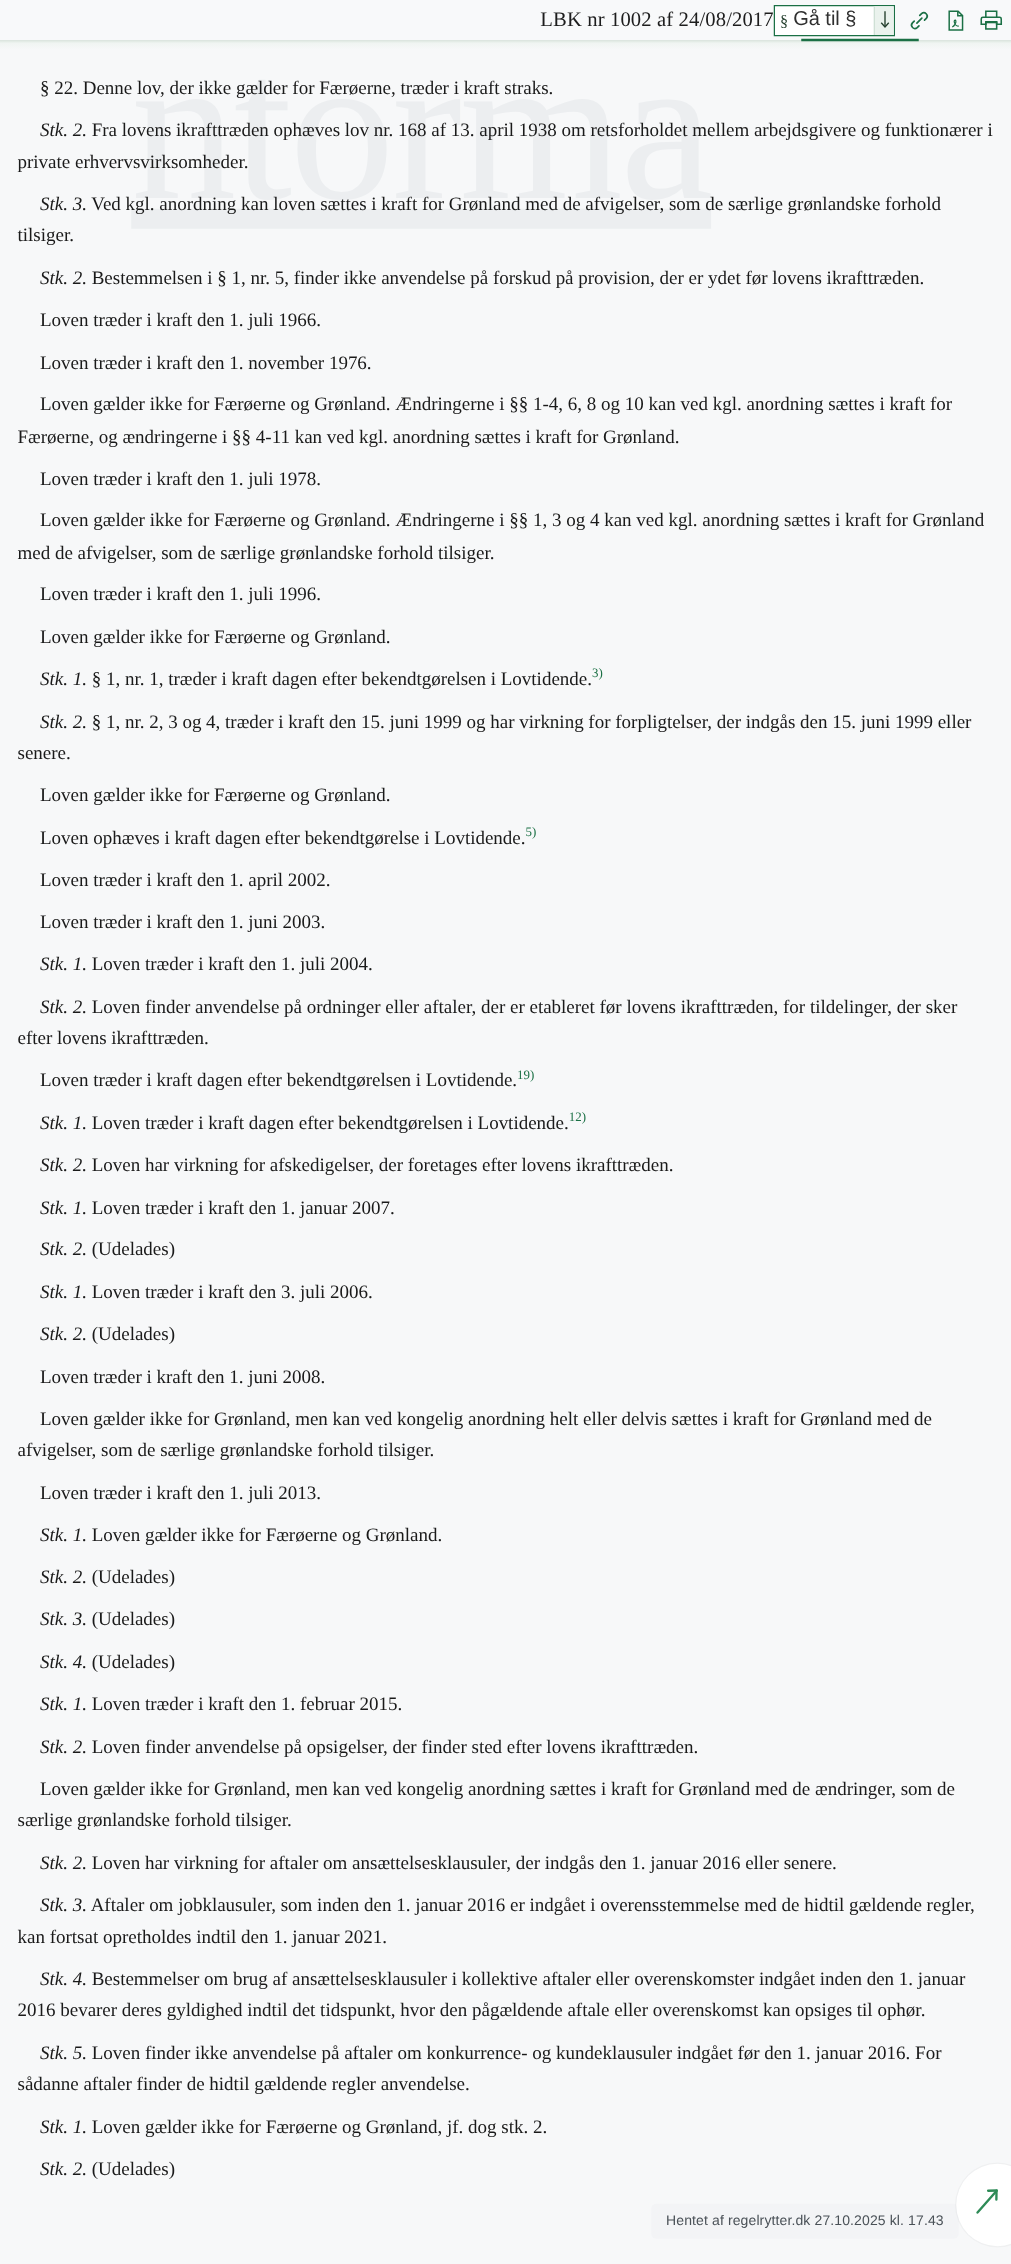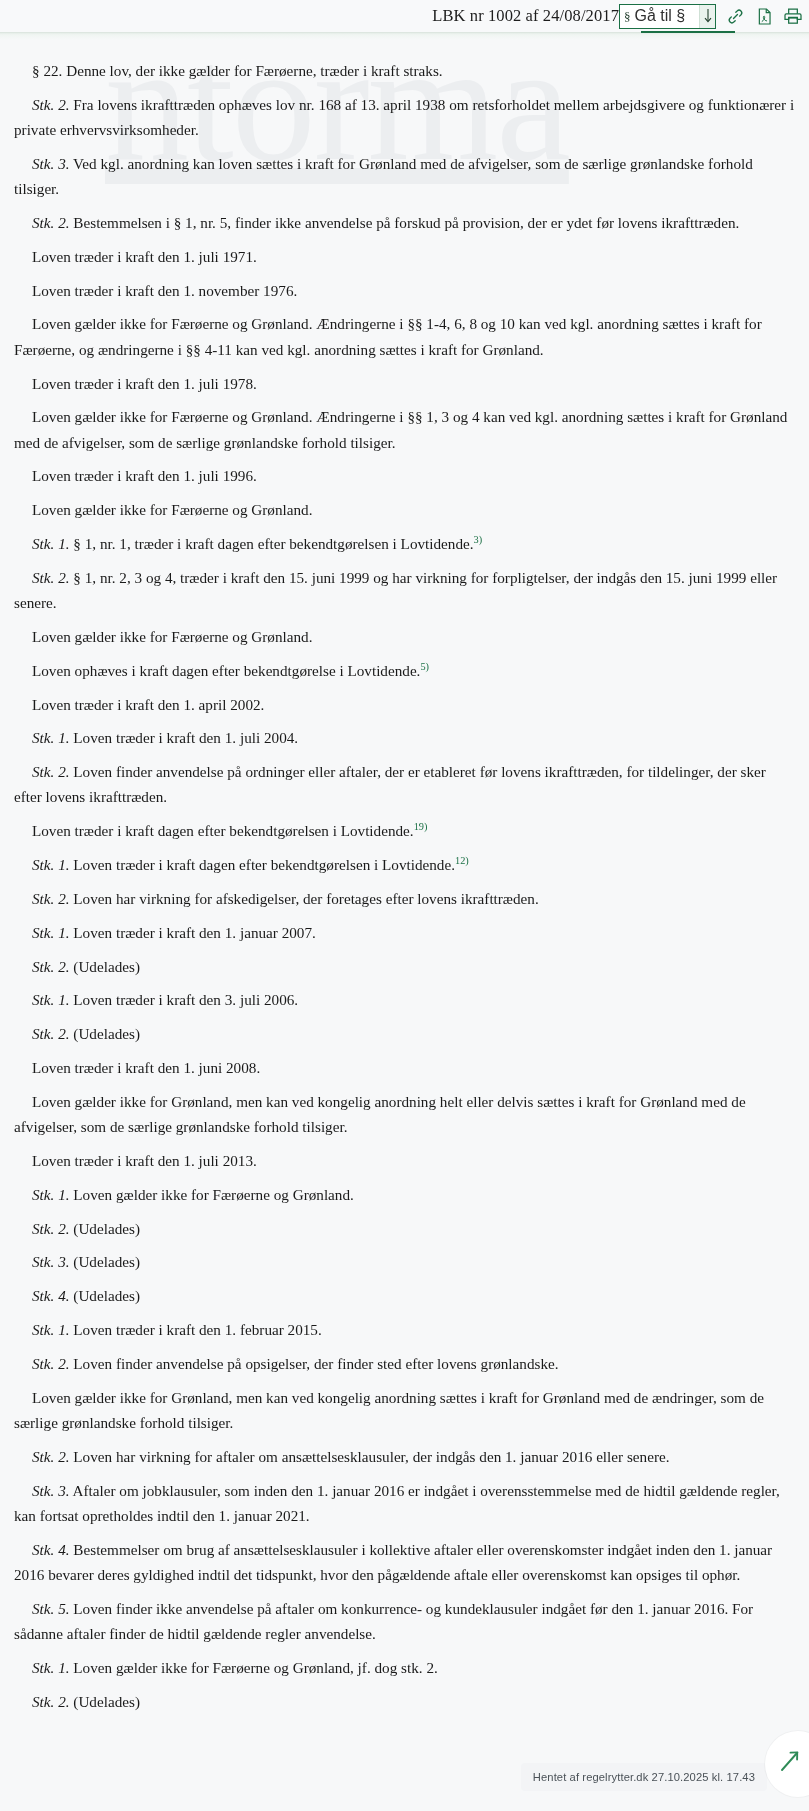--- a/index.html
+++ b/index.html
@@ -230,50 +230,51 @@
 <div class="goto-underline"></div>
 <div class="header-shadow">
   <div class="header-rule"></div>
 </div>
 
 <div class="doc-body" id="doc-body">
     <p><span class="para">§ 22.</span><span> Denne lov, der ikke gælder for Færøerne, træder i kraft straks.</span></p>
     <p><span class="stk">Stk. 2.</span><span> Fra lovens ikrafttræden ophæves lov nr. 168 af 13. april 1938 om retsforholdet mellem arbejdsgivere og funktionærer i private erhvervsvirksomheder.</span></p>
     <p><span class="stk">Stk. 3.</span><span> Ved kgl. anordning kan loven sættes i kraft for Grønland med de afvigelser, som de særlige grønlandske forhold tilsiger.</span></p>
     <p><span class="stk">Stk. 2.</span><span> Bestemmelsen i § 1, nr. 5, finder ikke anvendelse på forskud på provision, der er ydet før lovens ikrafttræden.</span></p>
-    <p><span>Loven træder i kraft den 1. juli 1971.</span></p>
+    <p><span>Loven træder i kraft den 1. juli 1966.</span></p>
     <p><span>Loven træder i kraft den 1. november 1976.</span></p>
     <p><span>Loven gælder ikke for Færøerne og Grønland. Ændringerne i §§ 1-4, 6, 8 og 10 kan ved kgl. anordning sættes i kraft for Færøerne, og ændringerne i §§ 4-11 kan ved kgl. anordning sættes i kraft for Grønland.</span></p>
     <p><span>Loven træder i kraft den 1. juli 1978.</span></p>
     <p><span>Loven gælder ikke for Færøerne og Grønland. Ændringerne i §§ 1, 3 og 4 kan ved kgl. anordning sættes i kraft for Grønland med de afvigelser, som de særlige grønlandske forhold tilsiger.</span></p>
     <p><span>Loven træder i kraft den 1. juli 1996.</span></p>
     <p><span>Loven gælder ikke for Færøerne og Grønland.</span></p>
     <p><span class="stk">Stk. 1.</span><span> § 1, nr. 1, træder i kraft dagen efter bekendtgørelsen i Lovtidende.</span><sup class="fn">3)</sup></p>
     <p><span class="stk">Stk. 2.</span><span> § 1, nr. 2, 3 og 4, træder i kraft den 15. juni 1999 og har virkning for forpligtelser, der indgås den 15. juni 1999 eller senere.</span></p>
     <p><span>Loven gælder ikke for Færøerne og Grønland.</span></p>
     <p><span>Loven ophæves i kraft dagen efter bekendtgørelse i Lovtidende.</span><sup class="fn">5)</sup></p>
     <p><span>Loven træder i kraft den 1. april 2002.</span></p>
+    <p><span>Loven træder i kraft den 1. juni 2003.</span></p>
     <p><span class="stk">Stk. 1.</span><span> Loven træder i kraft den 1. juli 2004.</span></p>
     <p><span class="stk">Stk. 2.</span><span> Loven finder anvendelse på ordninger eller aftaler, der er etableret før lovens ikrafttræden, for tildelinger, der sker efter lovens ikrafttræden.</span></p>
     <p><span>Loven træder i kraft dagen efter bekendtgørelsen i Lovtidende.</span><sup class="fn">19)</sup></p>
     <p><span class="stk">Stk. 1.</span><span> Loven træder i kraft dagen efter bekendtgørelsen i Lovtidende.</span><sup class="fn">12)</sup></p>
     <p><span class="stk">Stk. 2.</span><span> Loven har virkning for afskedigelser, der foretages efter lovens ikrafttræden.</span></p>
     <p><span class="stk">Stk. 1.</span><span> Loven træder i kraft den 1. januar 2007.</span></p>
     <p><span class="stk">Stk. 2.</span><span> (Udelades)</span></p>
     <p><span class="stk">Stk. 1.</span><span> Loven træder i kraft den 3. juli 2006.</span></p>
     <p><span class="stk">Stk. 2.</span><span> (Udelades)</span></p>
     <p><span>Loven træder i kraft den 1. juni 2008.</span></p>
     <p><span>Loven gælder ikke for Grønland, men kan ved kongelig anordning helt eller delvis sættes i kraft for Grønland med de afvigelser, som de særlige grønlandske forhold tilsiger.</span></p>
     <p><span>Loven træder i kraft den 1. juli 2013.</span></p>
     <p><span class="stk">Stk. 1.</span><span> Loven gælder ikke for Færøerne og Grønland.</span></p>
     <p><span class="stk">Stk. 2.</span><span> (Udelades)</span></p>
     <p><span class="stk">Stk. 3.</span><span> (Udelades)</span></p>
     <p><span class="stk">Stk. 4.</span><span> (Udelades)</span></p>
     <p><span class="stk">Stk. 1.</span><span> Loven træder i kraft den 1. februar 2015.</span></p>
-    <p><span class="stk">Stk. 2.</span><span> Loven finder anvendelse på opsigelser, der finder sted efter lovens grønlandske.</span></p>
+    <p><span class="stk">Stk. 2.</span><span> Loven finder anvendelse på opsigelser, der finder sted efter lovens ikrafttræden.</span></p>
     <p><span>Loven gælder ikke for Grønland, men kan ved kongelig anordning sættes i kraft for Grønland med de ændringer, som de særlige grønlandske forhold tilsiger.</span></p>
     <p><span class="stk">Stk. 2.</span><span> Loven har virkning for aftaler om ansættelsesklausuler, der indgås den 1. januar 2016 eller senere.</span></p>
     <p><span class="stk">Stk. 3.</span><span> Aftaler om jobklausuler, som inden den 1. januar 2016 er indgået i overensstemmelse med de hidtil gældende regler, kan fortsat opretholdes indtil den 1. januar 2021.</span></p>
     <p><span class="stk">Stk. 4.</span><span> Bestemmelser om brug af ansættelsesklausuler i kollektive aftaler eller overenskomster indgået inden den 1. januar 2016 bevarer deres gyldighed indtil det tidspunkt, hvor den pågældende aftale eller overenskomst kan opsiges til ophør.</span></p>
     <p><span class="stk">Stk. 5.</span><span> Loven finder ikke anvendelse på aftaler om konkurrence- og kundeklausuler indgået før den 1. januar 2016. For sådanne aftaler finder de hidtil gældende regler anvendelse.</span></p>
     <p><span class="stk">Stk. 1.</span><span> Loven gælder ikke for Færøerne og Grønland, jf. dog stk. 2.</span></p>
     <p><span class="stk">Stk. 2.</span><span> (Udelades)</span></p>
   </div>
 
 <div class="retrieved-note">Hentet af regelrytter.dk 27.10.2025 kl. 17.43</div>

